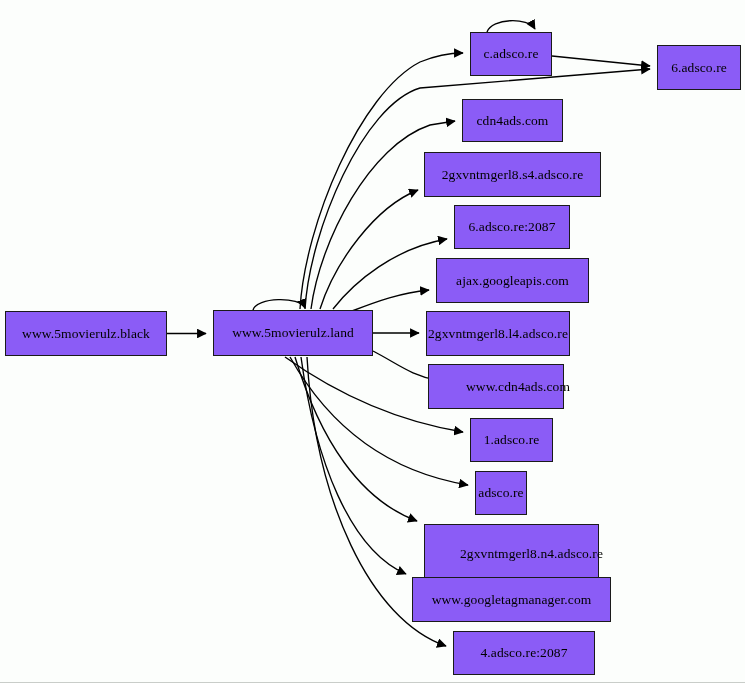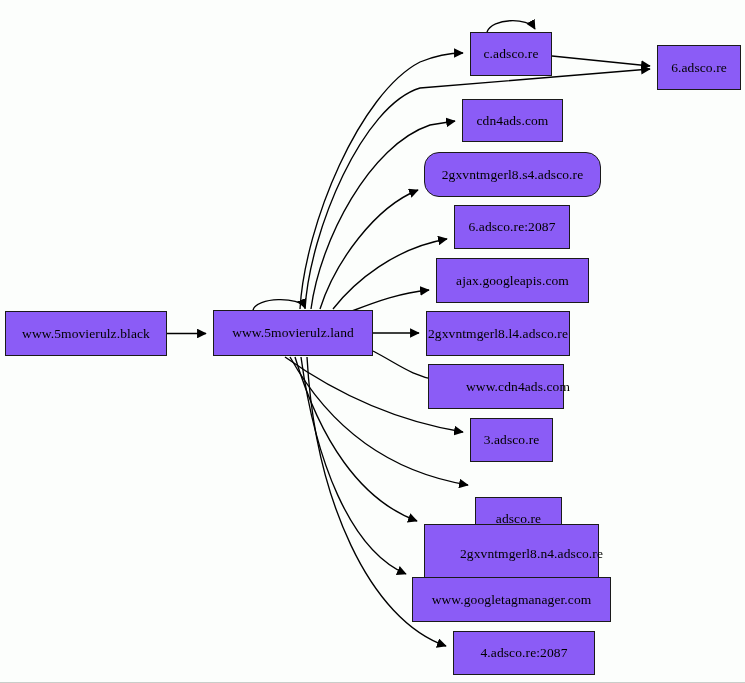--- a/index.html
+++ b/index.html
@@ -117,45 +117,45 @@
   </div>
 
   <div class="node-box" style="left:657px; top:45px; width:84px; height:45px;">
     <span class="node-label">6.adsco.re</span>
   </div>
 
   <div class="node-box" style="left:462px; top:99px; width:101px; height:43px;">
     <span class="node-label">cdn4ads.com</span>
   </div>
 
-  <div class="node-box" style="left:424px; top:152px; width:177px; height:45px;border-radius:15px;">
+  <div class="node-box" style="left:424px; top:152px; width:177px; height:45px;">
     <span class="node-label">2gxvntmgerl8.s4.adsco.re</span>
   </div>
 
   <div class="node-box" style="left:454px; top:205px; width:116px; height:44px;">
     <span class="node-label">6.adsco.re:2087</span>
   </div>
 
   <div class="node-box" style="left:436px; top:258px; width:153px; height:45px;">
     <span class="node-label">ajax.googleapis.com</span>
   </div>
 
   <div class="node-box" style="left:426px; top:311px; width:144px; height:45px;">
     <span class="node-label">2gxvntmgerl8.l4.adsco.re</span>
   </div>
 
   <div class="node-box" style="left:428px; top:364px; width:136px; height:45px;padding-left:44px;">
     <span class="node-label">www.cdn4ads.com</span>
   </div>
 
   <div class="node-box" style="left:470px; top:418px; width:83px; height:44px;">
-    <span class="node-label">3.adsco.re</span>
+    <span class="node-label">1.adsco.re</span>
   </div>
 
-  <div class="node-box" style="left:475px; top:497px; width:87px; height:44px;">
+  <div class="node-box" style="left:475px; top:471px; width:52px; height:44px;">
     <span class="node-label">adsco.re</span>
   </div>
 
   <div class="node-box" style="left:424px; top:524px; width:175px; height:59px;padding-left:40px;">
     <span class="node-label">2gxvntmgerl8.n4.adsco.re</span>
   </div>
 
   <div class="node-box" style="left:412px; top:577px; width:199px; height:45px;">
     <span class="node-label">www.googletagmanager.com</span>
   </div>

